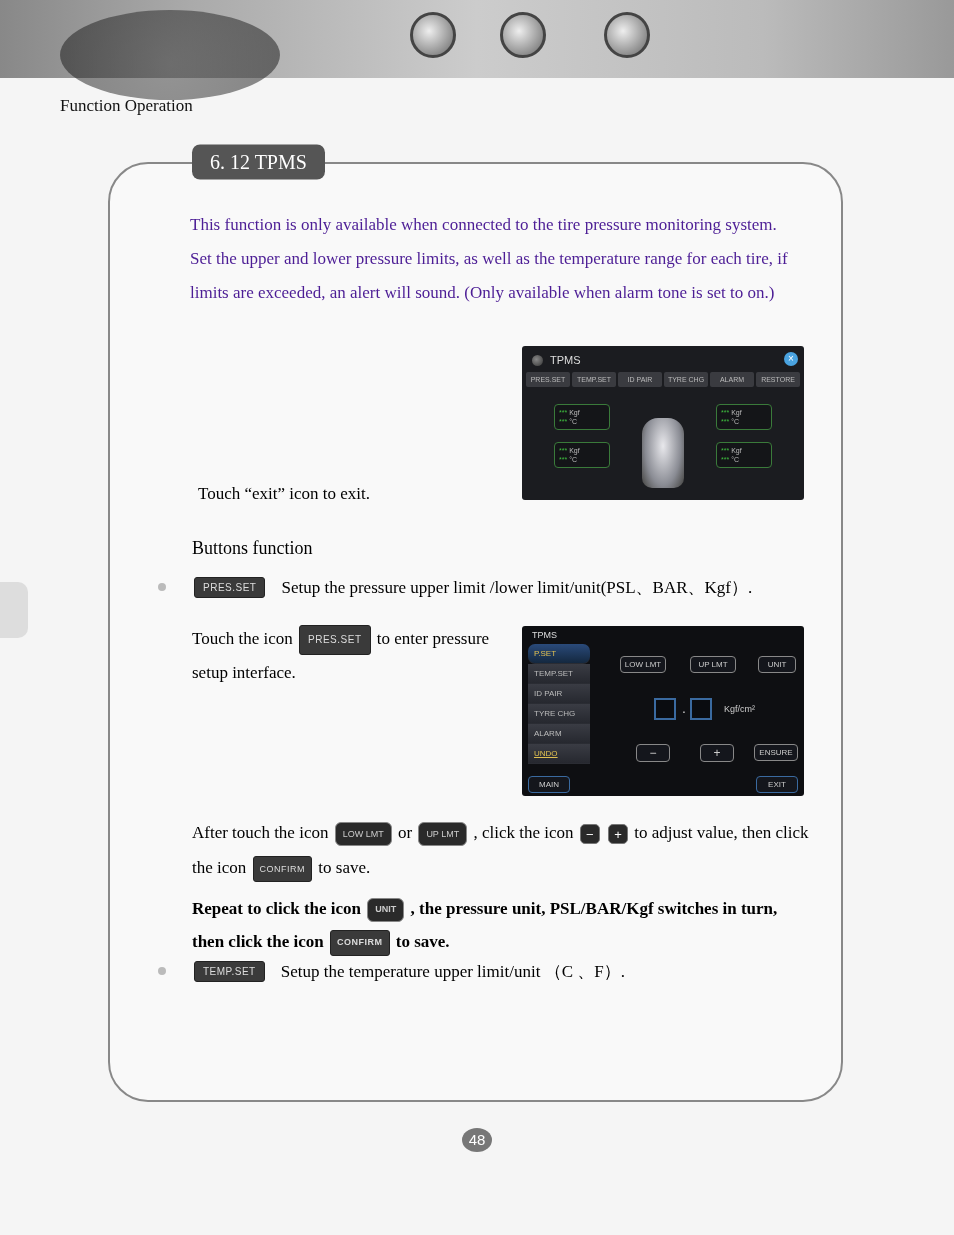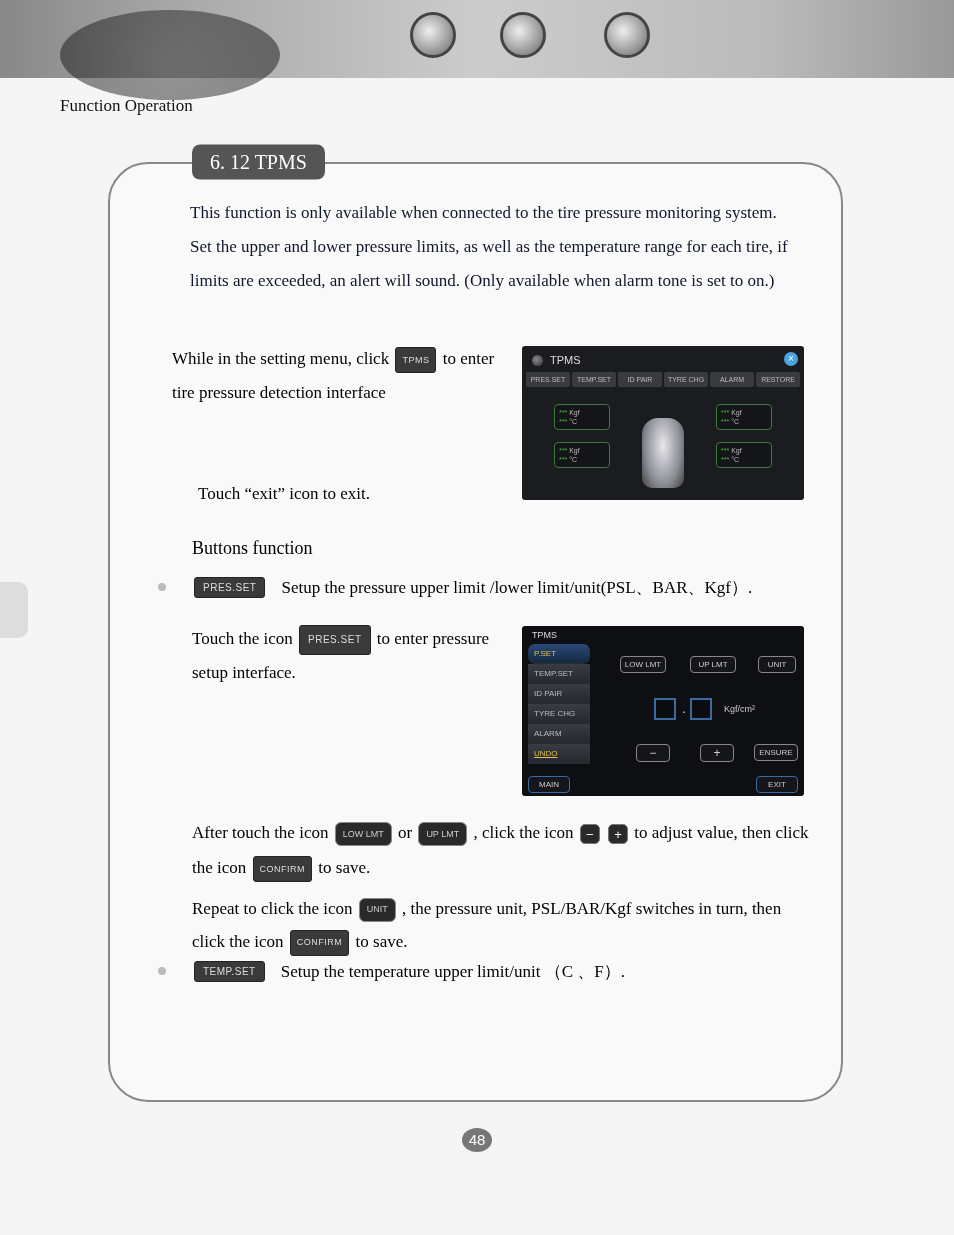--- a/index.html
+++ b/index.html
@@ -59,23 +59,23 @@
     transform: translateY(-50%);
     background: #555;
     color: #fff;
     font-size: 20px;
     padding: 6px 18px;
     border-radius: 8px;
     font-family: "Times New Roman", serif;
   }
   .intro {
     position: absolute;
-    left: 80px; top: 32px; width: 610px;
+    left: 80px; top: 44px; width: 610px;
     font-size: 17px; line-height: 2;
-    color: #0f172a;
+    color: #4c1d95;
   }
   .para1 {
     position: absolute;
     left: 62px; top: 178px; width: 330px;
     font-size: 17px; line-height: 2;
   }
   .para-exit {
     position: absolute;
     left: 88px; top: 320px; width: 330px;
     font-size: 17px;
@@ -103,21 +103,21 @@
     font-size: 17px; line-height: 2;
   }
   .para-after {
     position: absolute;
     left: 82px; top: 652px; width: 630px;
     font-size: 17px; line-height: 2.05;
   }
   .para-repeat {
     position: absolute;
     left: 82px; top: 728px; width: 620px;
-    font-size: 17px; line-height: 1.95;
+    font-size: 17px; line-height: 1.95; font-weight: bold;
   }
   .row-temp {
     position: absolute;
     left: 82px; top: 796px;
     font-size: 17px;
     display: flex; align-items: center; gap: 14px;
   }
   .btn-icon {
     display: inline-flex;
     align-items: center;
@@ -278,25 +278,20 @@
 
 <div class="page-header">Function  Operation</div>
 
 <div class="tab"></div>
 
 <div class="frame">
   <div class="section-badge">6. 12   TPMS</div>
 
   <div class="intro">This function is only available when connected to the tire pressure monitoring system. Set the upper and lower pressure limits, as well as the temperature range for each tire, if limits are exceeded, an alert will sound. (Only available when alarm tone is set to on.)</div>
 
-  <div class="para1">
-    <span>While in the setting menu, click </span>
-    <span class="btn-icon btn-dark">TPMS</span>
-    <span> to enter tire pressure detection interface</span>
-  </div>
 
   <div class="para-exit">Touch  “exit” icon to exit.</div>
 
   <div class="buttons-heading">Buttons function</div>
 
   <div class="bullet" style="left:48px; top:419px"></div>
   <div class="row-pres">
     <span class="btn-icon btn-dark big">PRES.SET</span>
     <span class="txt">Setup the pressure upper limit /lower limit/unit(PSL、BAR、Kgf）.</span>
   </div>

